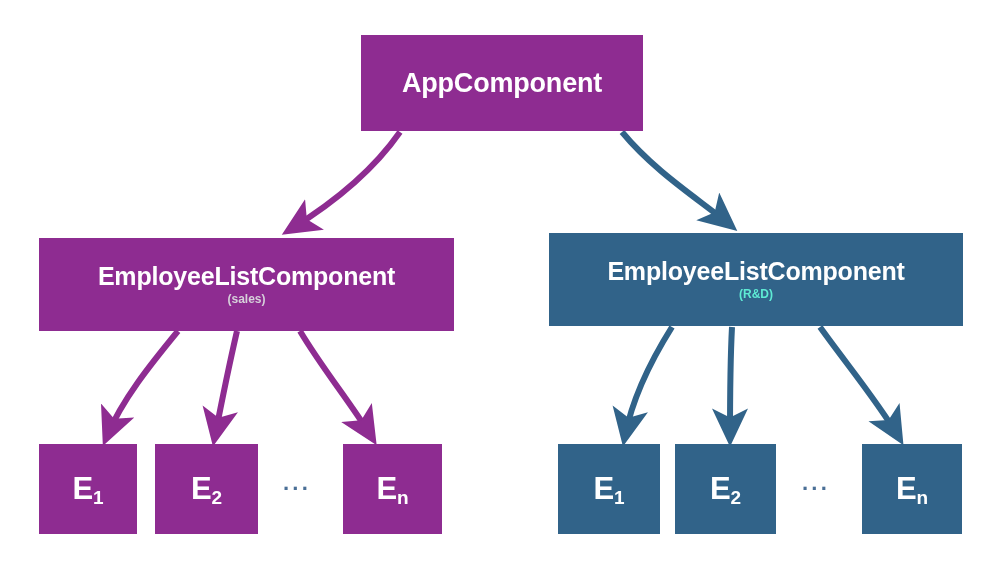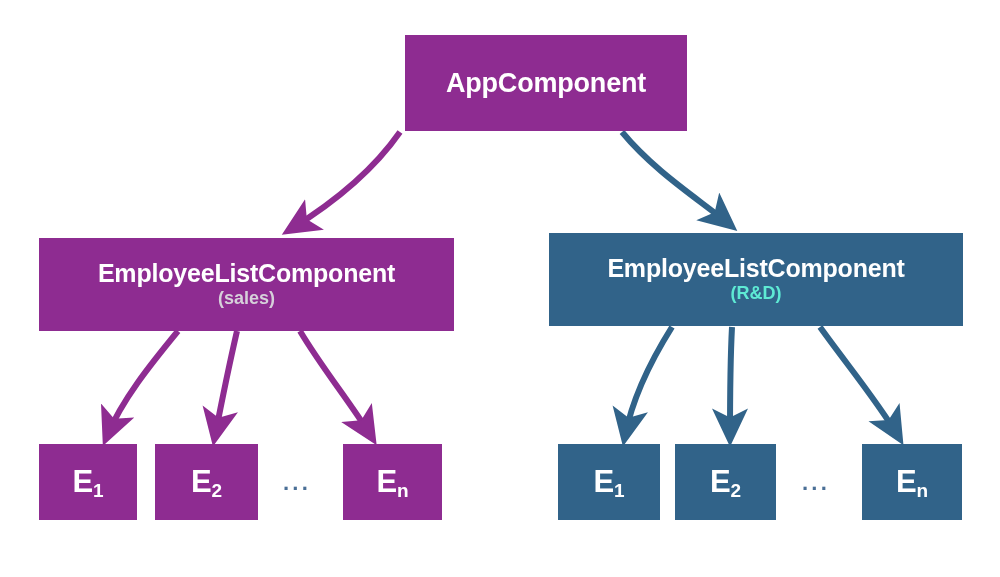--- a/index.html
+++ b/index.html
@@ -15,24 +15,24 @@
 
   
   #app-component{left:361px;top:35px;width:282px;height:96px;}
   #app-component .title{font-size:27px;}
 
   
   .list-node{height:93px;}
   #list-sales{left:39px;top:238px;width:415px;}
   #list-rnd{left:549px;top:233px;width:414px;}
   .list-node .title{font-size:25px;}
-  .list-node .subtitle{font-size:18px;margin-top:3px;}
+  .list-node .subtitle{font-size:12px;margin-top:3px;}
 
   
-  .leaf{height:76px;}
+  .leaf{height:90px;}
   .leaf .title{font-size:31px;}
   .leaf .title sub{font-size:19px;vertical-align:baseline;position:relative;top:5px;
                    letter-spacing:0;}
 
   #leaf-sales-1{left:39px;top:444px;width:98px;}
   #leaf-sales-2{left:155px;top:444px;width:103px;}
   #leaf-sales-n{left:343px;top:444px;width:99px;}
   #leaf-rnd-1{left:558px;top:444px;width:102px;}
   #leaf-rnd-2{left:675px;top:444px;width:101px;}
   #leaf-rnd-n{left:862px;top:444px;width:100px;}
@@ -63,21 +63,21 @@
 
     <path d="M178,331 C150,365 122,400 107,436" fill="none" stroke="#8E2C91" stroke-width="6" marker-end="url(#arrow-purple)"></path>
     <path d="M237,331 C228,370 222,400 215,436" fill="none" stroke="#8E2C91" stroke-width="6" marker-end="url(#arrow-purple)"></path>
     <path d="M300,331 C322,368 350,402 371,436" fill="none" stroke="#8E2C91" stroke-width="6" marker-end="url(#arrow-purple)"></path>
 
     <path d="M672,327 C650,362 632,400 625,436" fill="none" stroke="#316389" stroke-width="6" marker-end="url(#arrow-blue)"></path>
     <path d="M732,327 C730,365 730,402 730,436" fill="none" stroke="#316389" stroke-width="6" marker-end="url(#arrow-blue)"></path>
     <path d="M820,327 C845,362 878,402 898,436" fill="none" stroke="#316389" stroke-width="6" marker-end="url(#arrow-blue)"></path>
   </svg>
 
-  <div class="node" id="app-component" style="background: rgb(142, 44, 145); margin-left: 44px;">
+  <div class="node" id="app-component" style="background: rgb(142, 44, 145);">
     <span class="title">AppComponent</span>
   </div>
 
   <div class="node list-node" id="list-sales" style="background: rgb(142, 44, 145);">
     <span class="title">EmployeeListComponent</span>
     <span class="subtitle" style="color: rgb(214, 208, 218);">(sales)</span>
   </div>
 
   <div class="node leaf" id="leaf-sales-1" style="background: rgb(142, 44, 145);">
     <span class="title">

